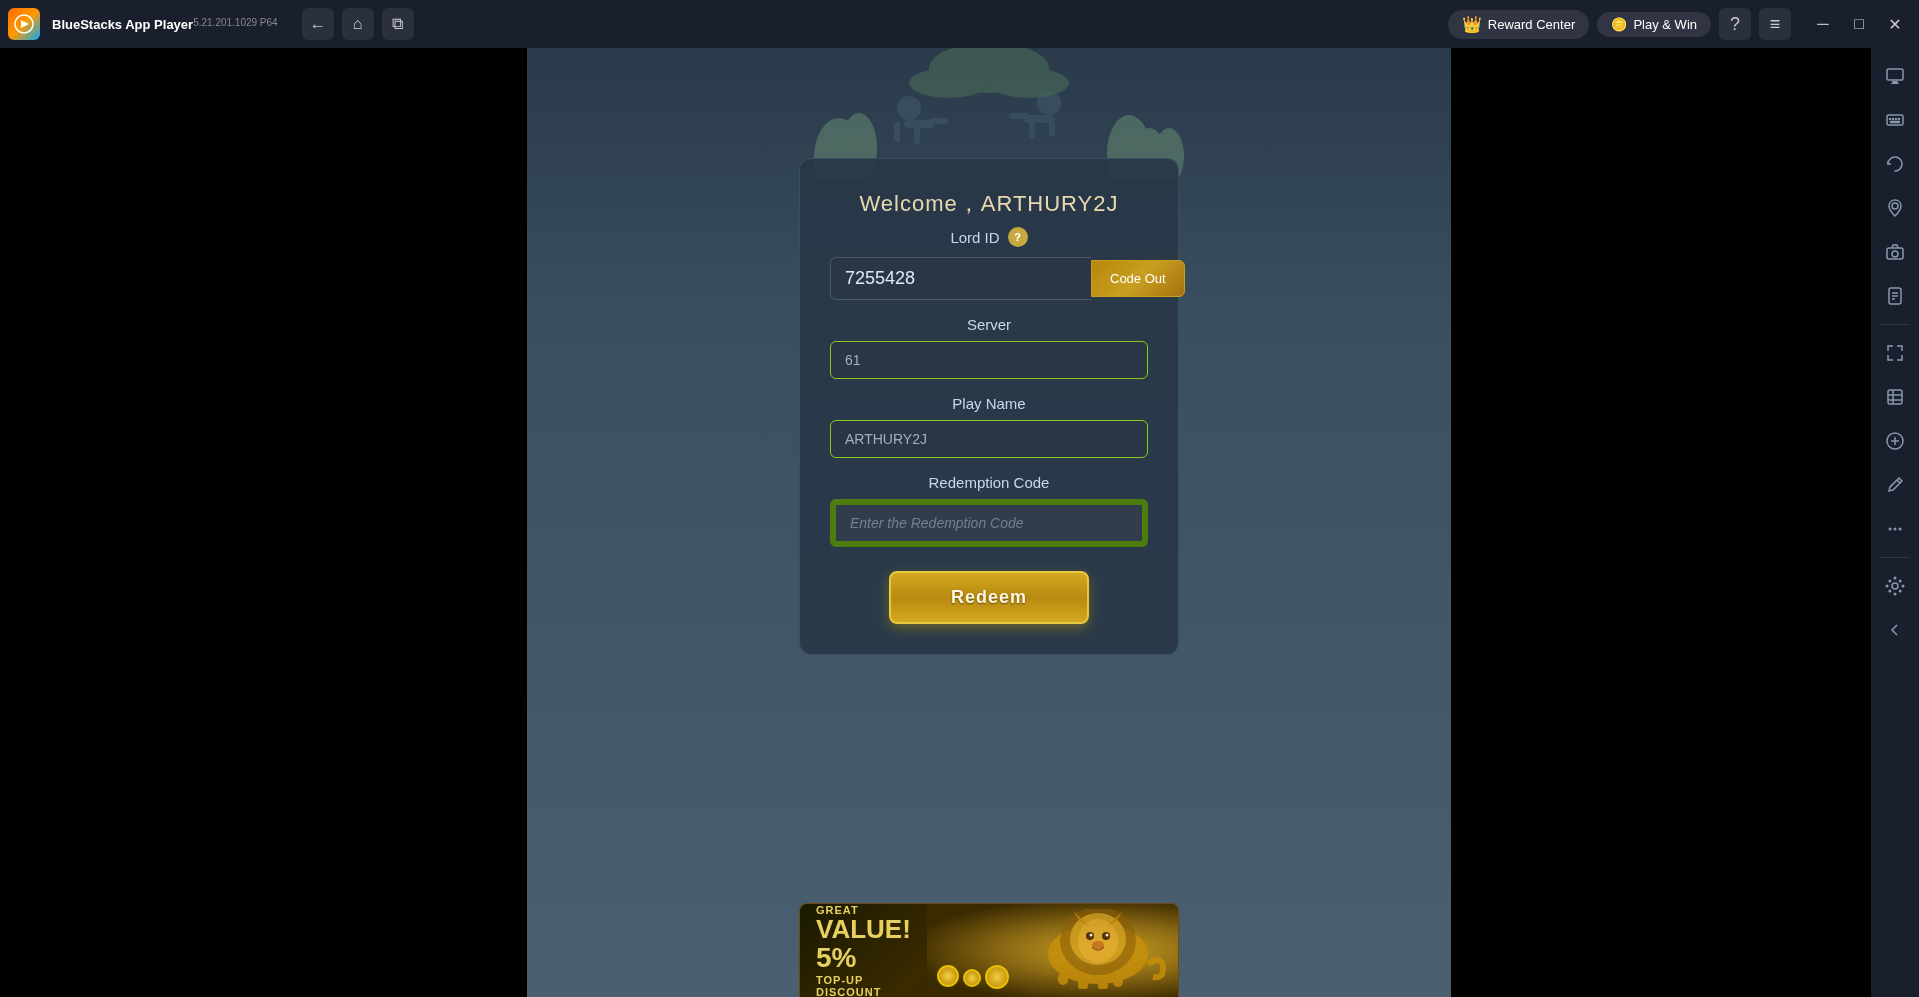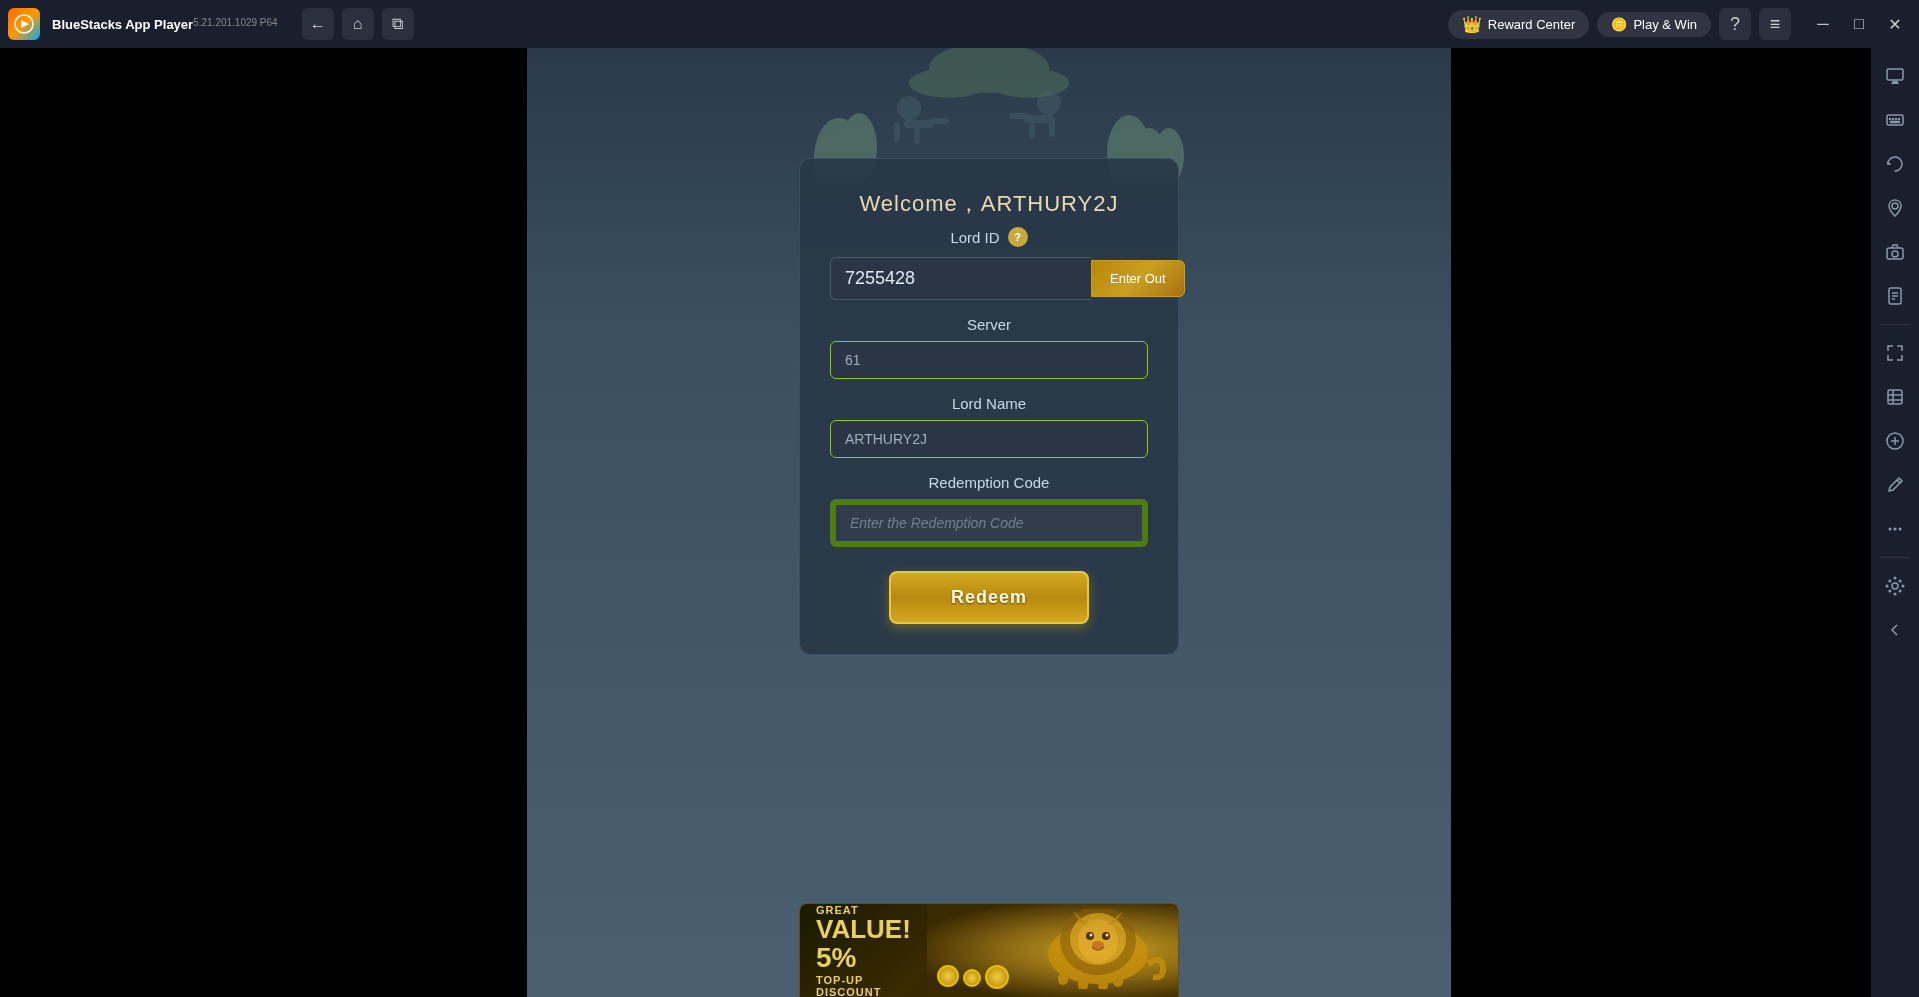--- a/index.html
+++ b/index.html
@@ -494,27 +494,27 @@
     <div class="form-card">
       <div class="welcome-text">Welcome，ARTHURY2J</div>
 
       <div class="lord-id-row">
         <span class="lord-id-label">Lord ID</span>
         <div class="question-badge">?</div>
       </div>
 
       <div class="lord-id-input-row">
         <input class="lord-id-input" type="text" readonly="" value="7255428" style="">
-        <button class="sign-out-btn">Enter Out</button>
+        <button class="sign-out-btn">Code Out</button>
       </div>
 
       <div class="field-label">Server</div>
       <input class="field-input" type="text" readonly="" value="61" style="">
 
-      <div class="field-label">Lord Name</div>
+      <div class="field-label">Play Name</div>
       <input class="field-input" type="text" readonly="" value="ARTHURY2J" style="">
 
       <div class="field-label">Redemption Code</div>
       <input class="field-input redemption-input" type="text" placeholder="Enter the Redemption Code" style="">
 
       <button class="redeem-btn">Redeem</button>
     </div>
 
     <div class="banner">
       <div class="banner-text-area">

